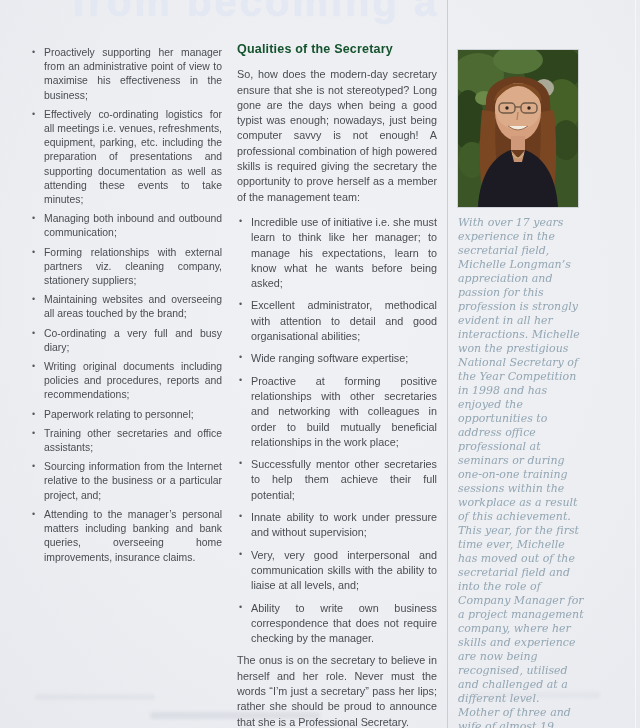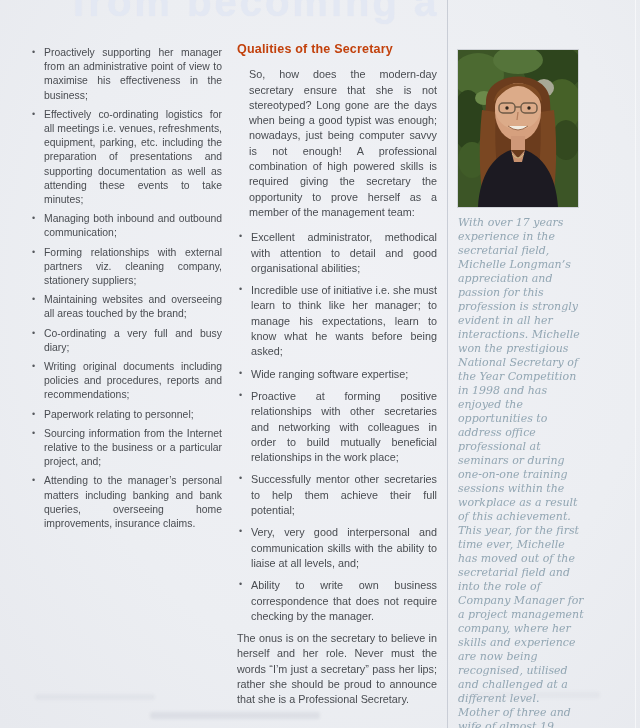--- a/index.html
+++ b/index.html
@@ -33,24 +33,24 @@
     position:absolute; left:30px; top:46px; width:192px;
     font-size:10.4px; line-height:14.2px;
   }
   
   .col-mid{
     position:absolute; left:237px; top:42px; width:200px;
     font-size:10.8px; line-height:15.3px;
   }
   .col-mid h2{
     margin:0 0 10px 0;
-    font-size:12.5px; font-weight:bold; color:#c2410c;
+    font-size:12.5px; font-weight:bold; color:#14532d;
     letter-spacing:.2px;
   }
-  .col-mid p{ margin:0 0 10px 12px; text-align:justify; }
+  .col-mid p{ margin:0 0 10px 0; text-align:justify; }
   .col-mid p.closing{ margin:6px 0 0 0; }
   ul.bullets{ list-style:none; margin:0; padding:0; }
   ul.bullets li{
     position:relative; padding-left:14px; text-align:justify;
   }
   .col-left ul.bullets li{ margin-bottom:5px; }
   .col-mid  ul.bullets li{ margin-bottom:7px; }
   ul.bullets li::before{
     content:"\2022";
     position:absolute; left:2px; top:-1px;
@@ -98,42 +98,44 @@
 
 
       <li>Maintaining websites and overseeing all areas touched by the brand;</li>
 
       <li>Co-ordinating a very full and busy diary;</li>
 
       <li>Writing original documents including policies and procedures, reports and recommendations;</li>
 
       <li>Paperwork relating to personnel;</li>
 
+      <li>Training other secretaries and office assistants;</li>
 
       <li>Sourcing information from the Internet relative to the business or a particular project, and;</li>
 
       <li>Attending to the manager’s personal matters including banking and bank queries, overseeing home improvements, insurance claims.</li>
     </ul>
 </div>
 
 <div class="col-mid">
   <h2>Qualities of the Secretary</h2>
   <p>So, how does the modern-day secretary ensure that she is not stereotyped? Long gone are the days when being a good typist was enough; nowadays, just being computer savvy is not enough! A professional combination of high powered skills is required giving the secretary the opportunity to prove herself as a member of the management team:</p>
   <ul class="bullets">
 
+      <li>Incredible use of initiative i.e. she must learn to think like her manager; to manage his expectations, learn to know what he wants before being asked;</li>
+
       <li>Excellent administrator, methodical with attention to detail and good organisational abilities;</li>
-
-      <li>Incredible use of initiative i.e. she must learn to think like her manager; to manage his expectations, learn to know what he wants before being asked;</li>
 
       <li>Wide ranging software expertise;</li>
 
       <li>Proactive at forming positive relationships with other secretaries and networking with colleagues in order to build mutually beneficial relationships in the work place;</li>
 
       <li>Successfully mentor other secretaries to help them achieve their full potential;</li>
 
+      <li>Innate ability to work under pressure and without supervision;</li>
 
 
       <li>Very, very good interpersonal and communication skills with the ability to liaise at all levels, and;</li>
 
       <li>Ability to write own business correspondence that does not require checking by the manager.</li>
     </ul>
   <p class="closing">The onus is on the secretary to believe in herself and her role.  Never must the words “I’m just a secretary” pass her lips; rather she should be proud to announce that she is a Professional Secretary.</p>
 </div>
 
 <div class="divider"></div>

